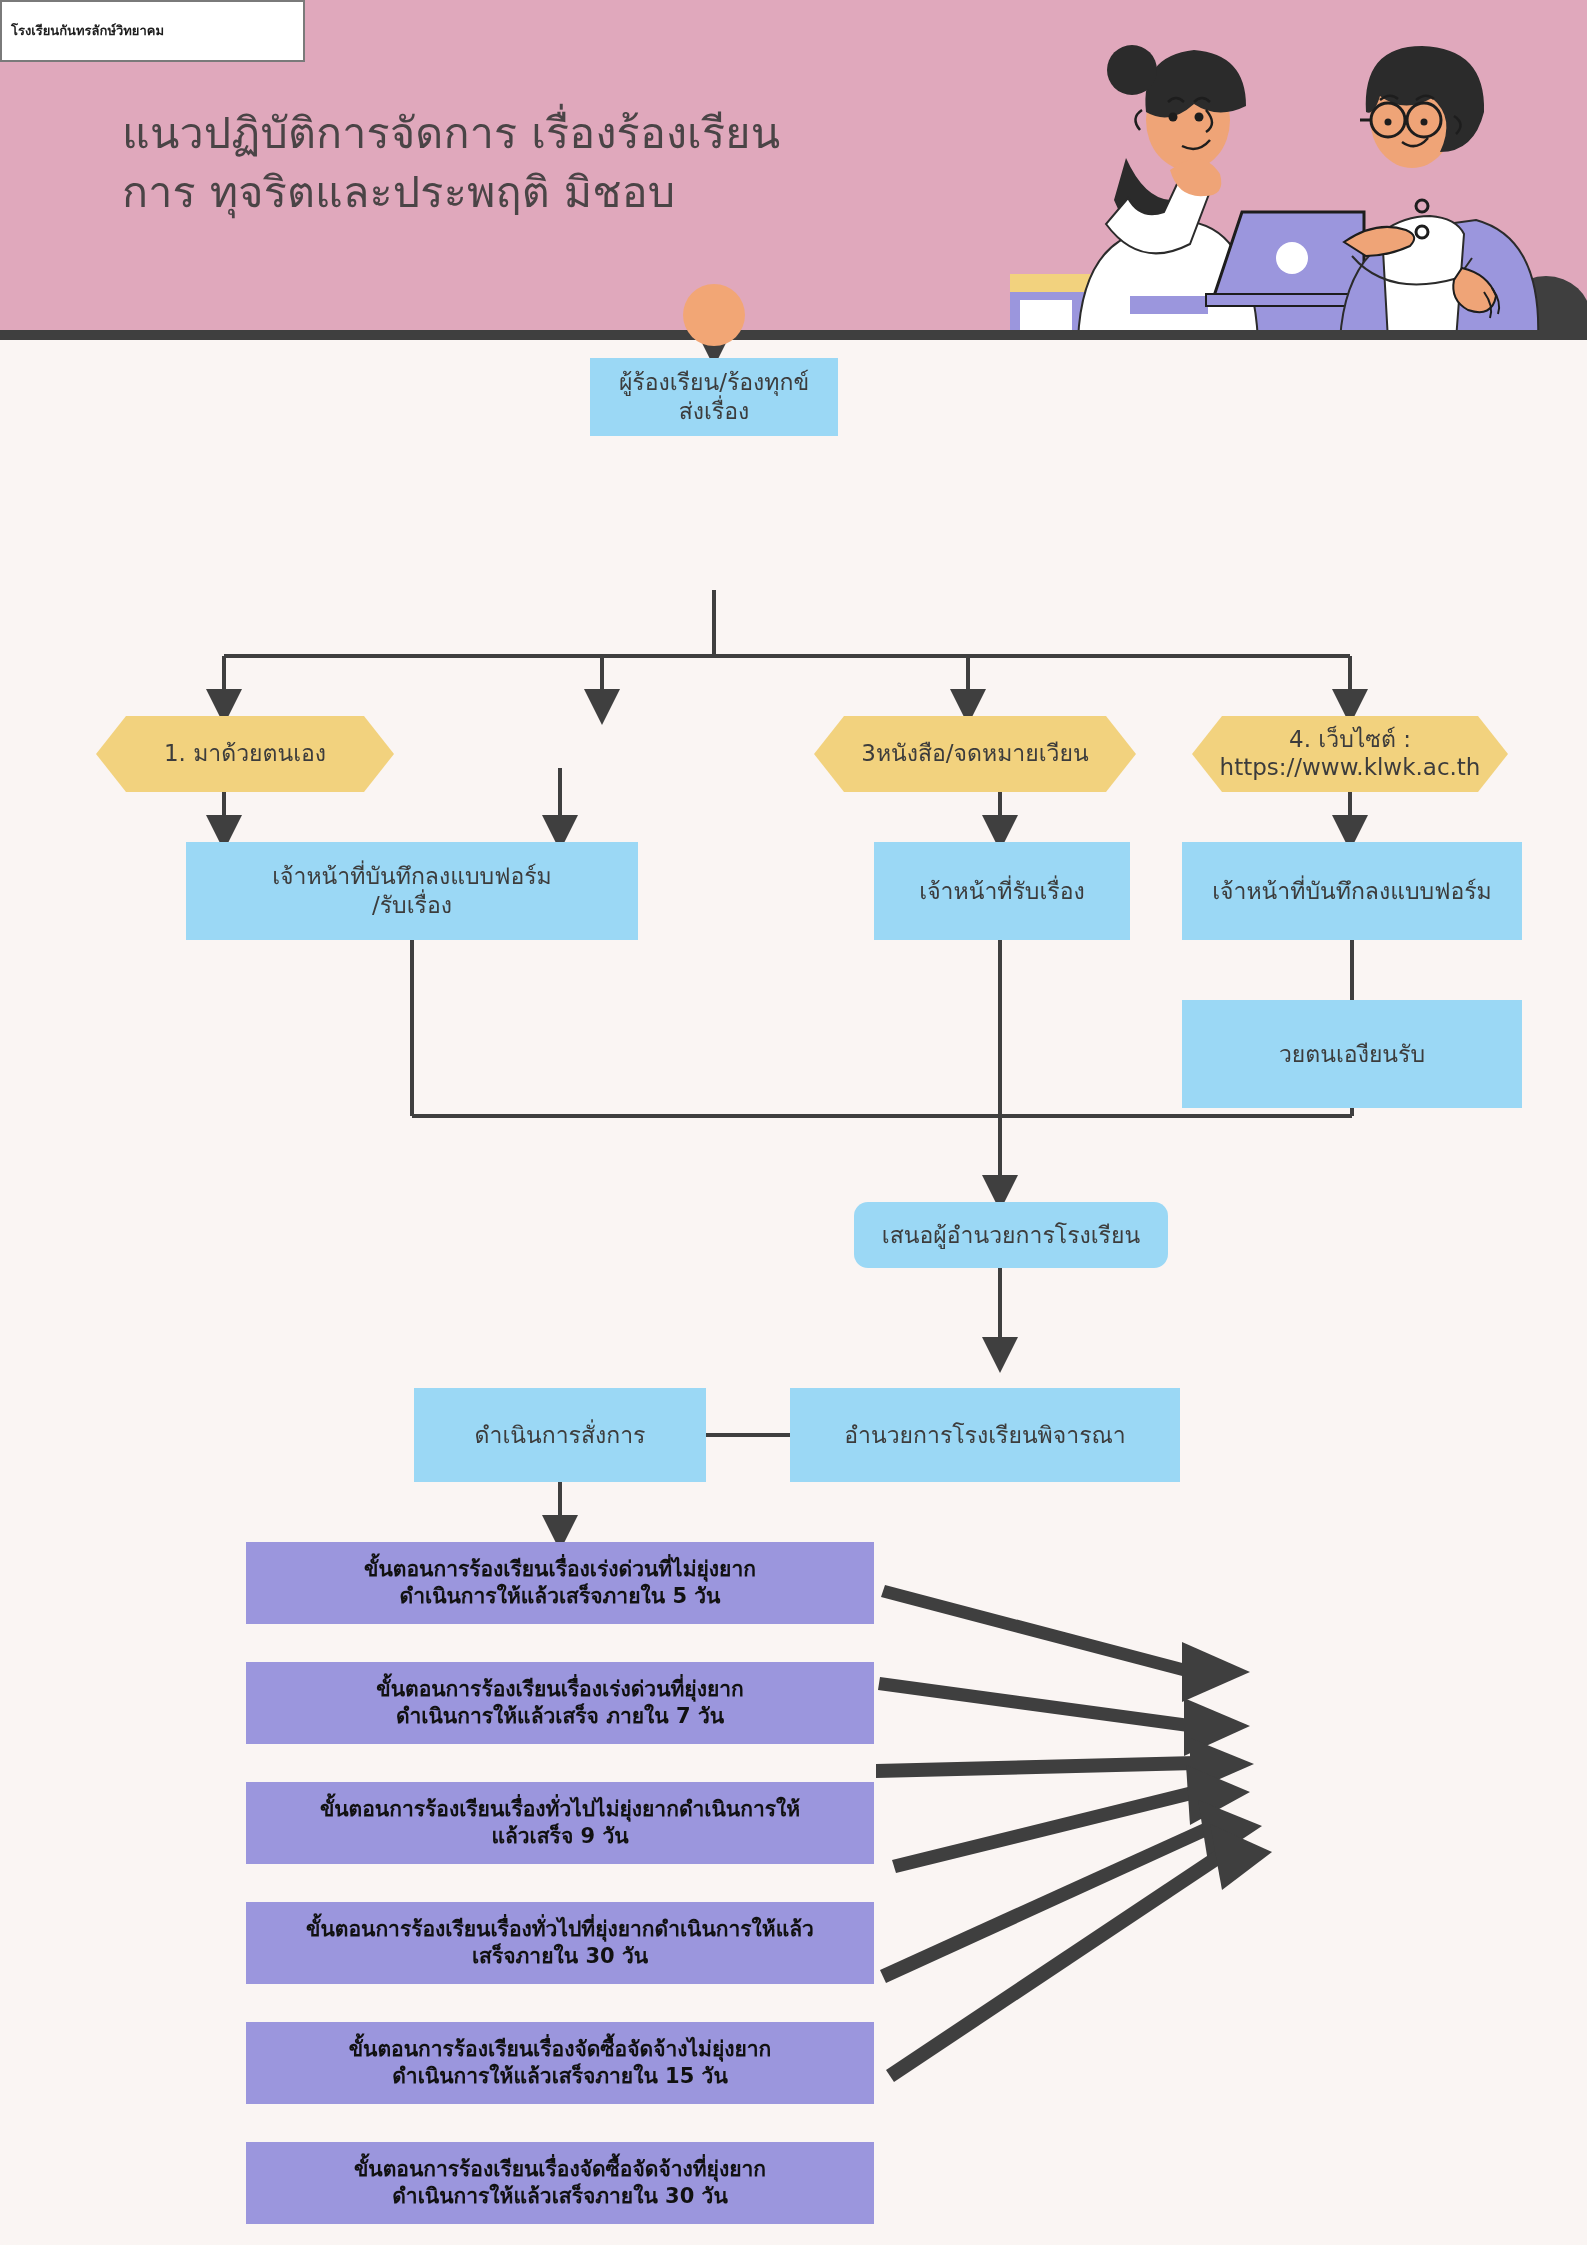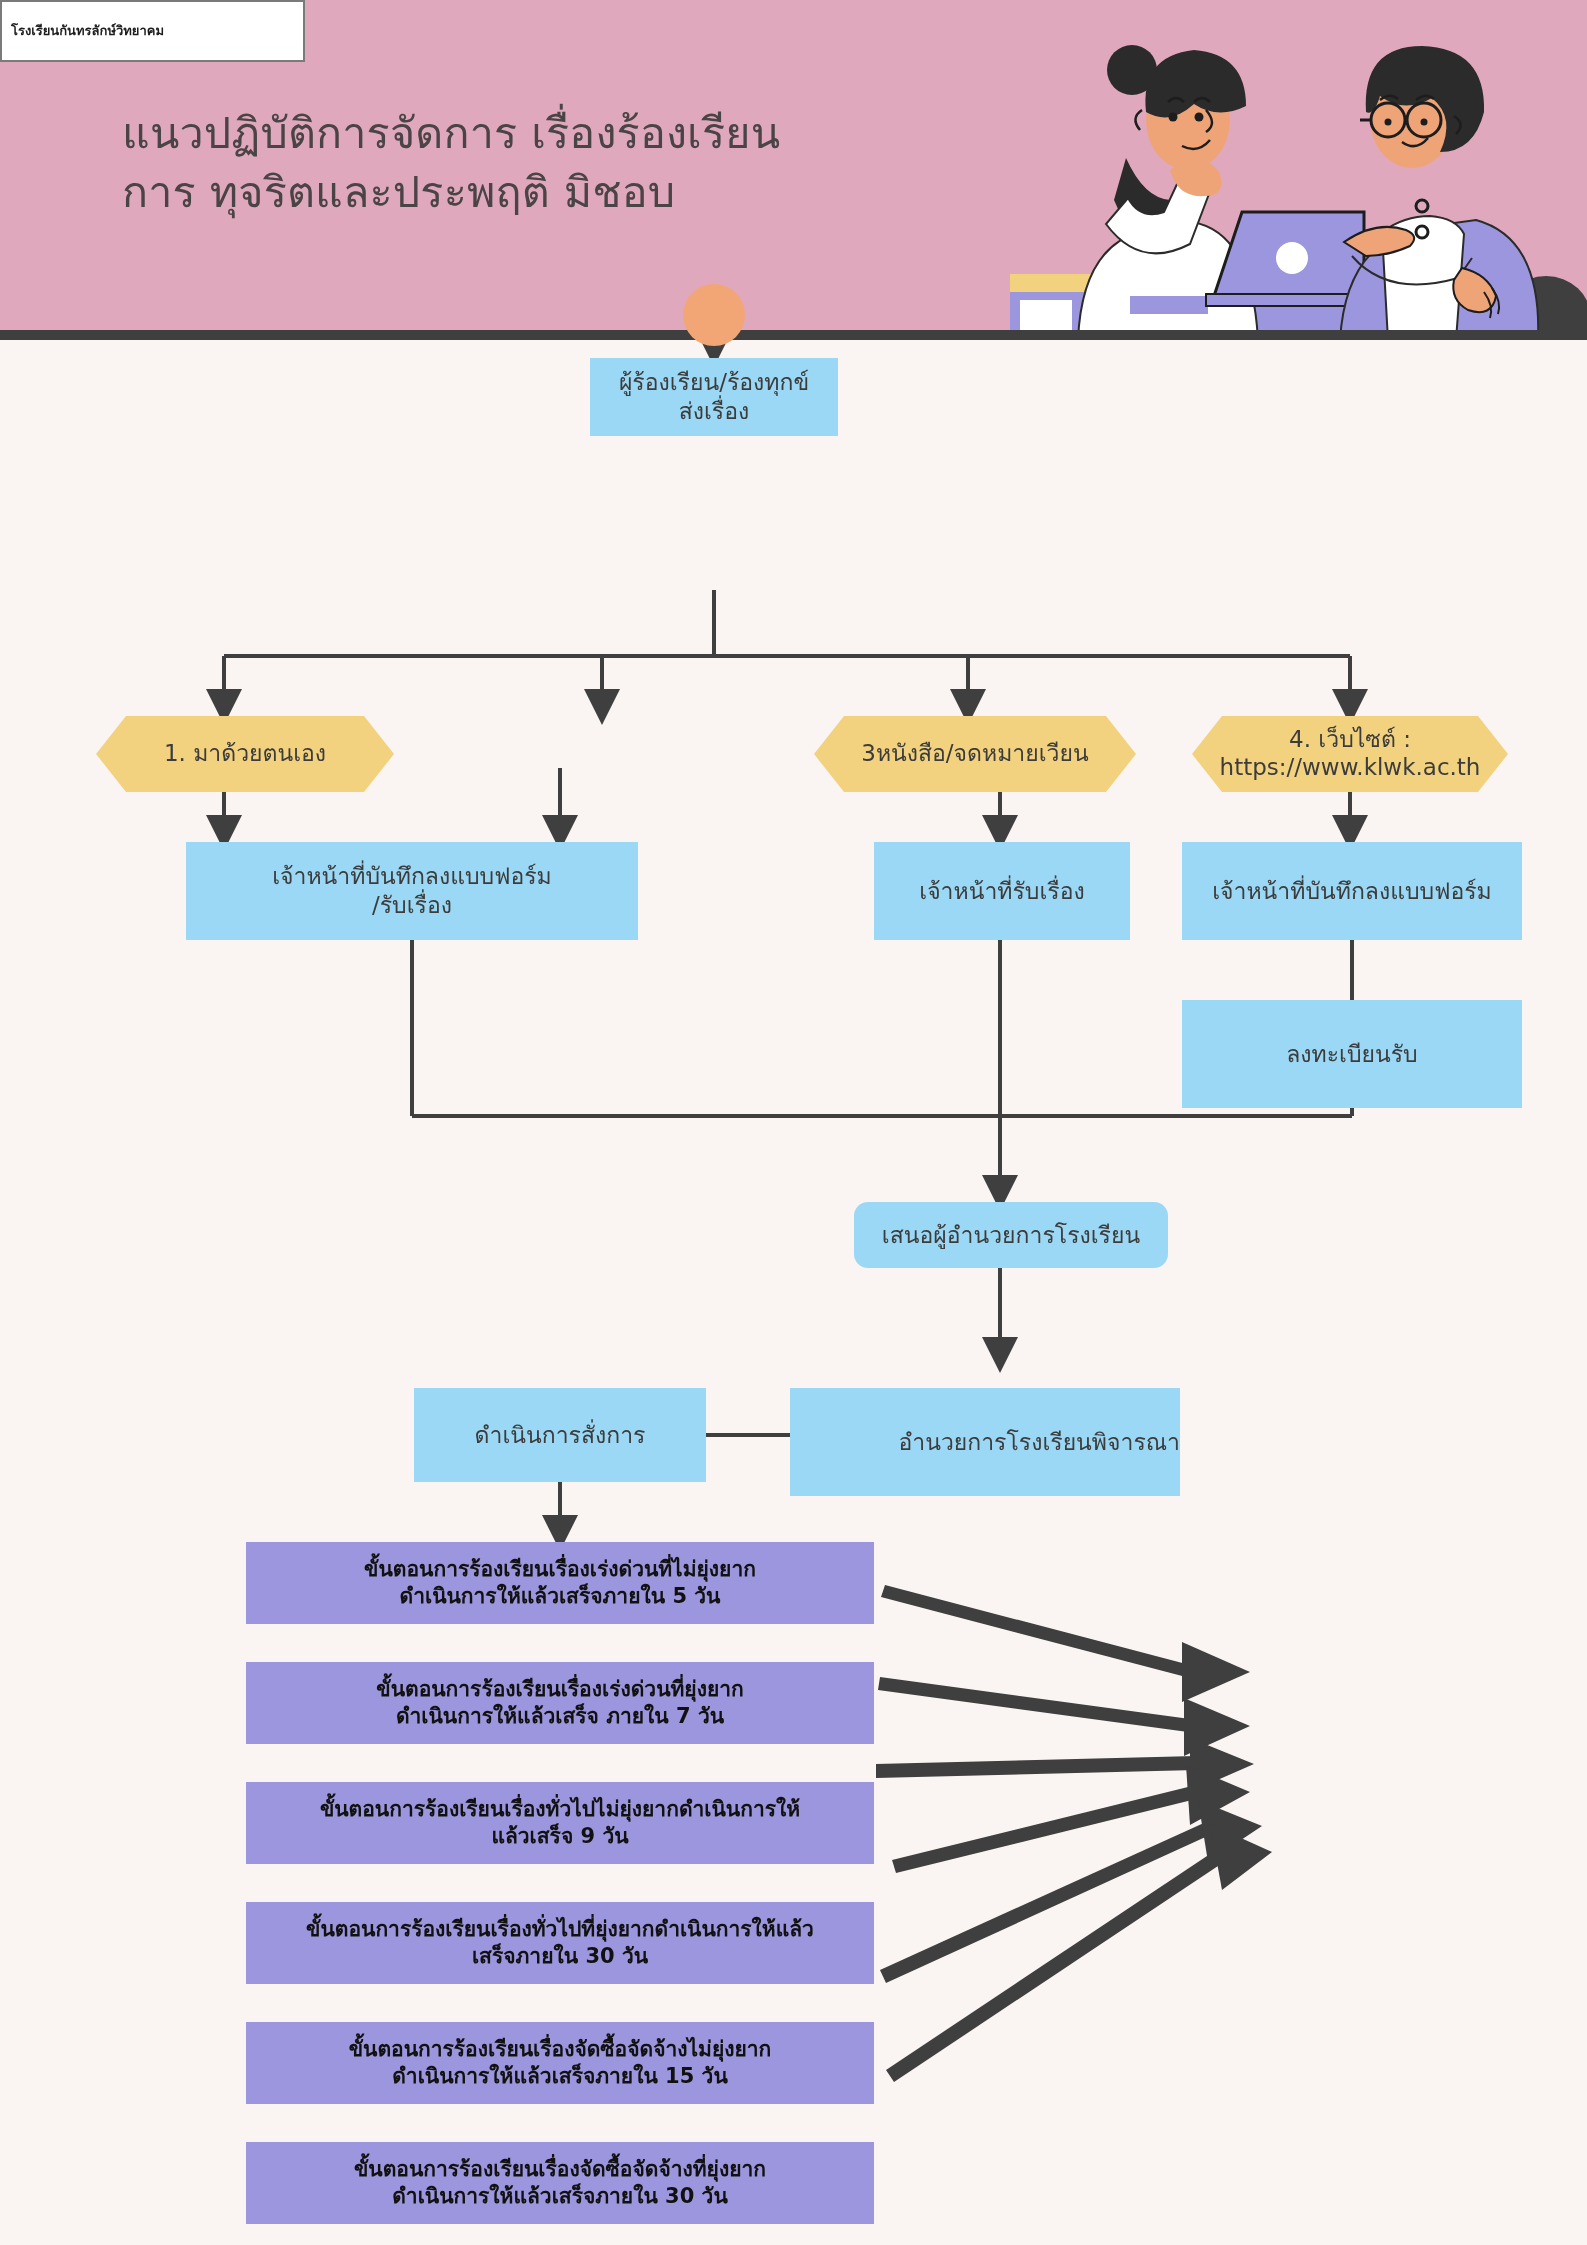--- a/index.html
+++ b/index.html
@@ -242,28 +242,28 @@
 
   <div class="node blue" style="left:874px;top:502px;width:256px;height:98px;">
     <span>เจ้าหน้าที่รับเรื่อง</span>
   </div>
 
   <div class="node blue" style="left:1182px;top:502px;width:340px;height:98px;">
     <span>เจ้าหน้าที่บันทึกลงแบบฟอร์ม</span>
   </div>
 
   <div class="node blue" style="left:1182px;top:660px;width:340px;height:108px;">
-    <span>ลงทะเบียนรับ</span>
+    <span>วยตนเองียนรับ</span>
   </div>
 
   <div class="node blue" style="left:854px;top:862px;width:314px;height:66px;border-radius:14px;">
     <span>เสนอผู้อำนวยการโรงเรียน</span>
   </div>
 
-  <div class="node blue" style="left:790px;top:1048px;width:390px;height:108px;justify-content:flex-end;">
+  <div class="node blue" style="left:790px;top:1048px;width:390px;height:94px;">
     <span>อำนวยการโรงเรียนพิจารณา</span>
   </div>
 
   <div class="node blue" style="left:414px;top:1048px;width:292px;height:94px;">
     <span>ดำเนินการสั่งการ</span>
   </div>
 
   <div class="node purple" style="left:246px;top:1202px;width:628px;height:82px;flex-direction:column;">
     <span>ขั้นตอนการร้องเรียนเรื่องเร่งด่วนที่ไม่ยุ่งยาก</span>
     <span>ดำเนินการให้แล้วเสร็จภายใน 5 วัน</span>

